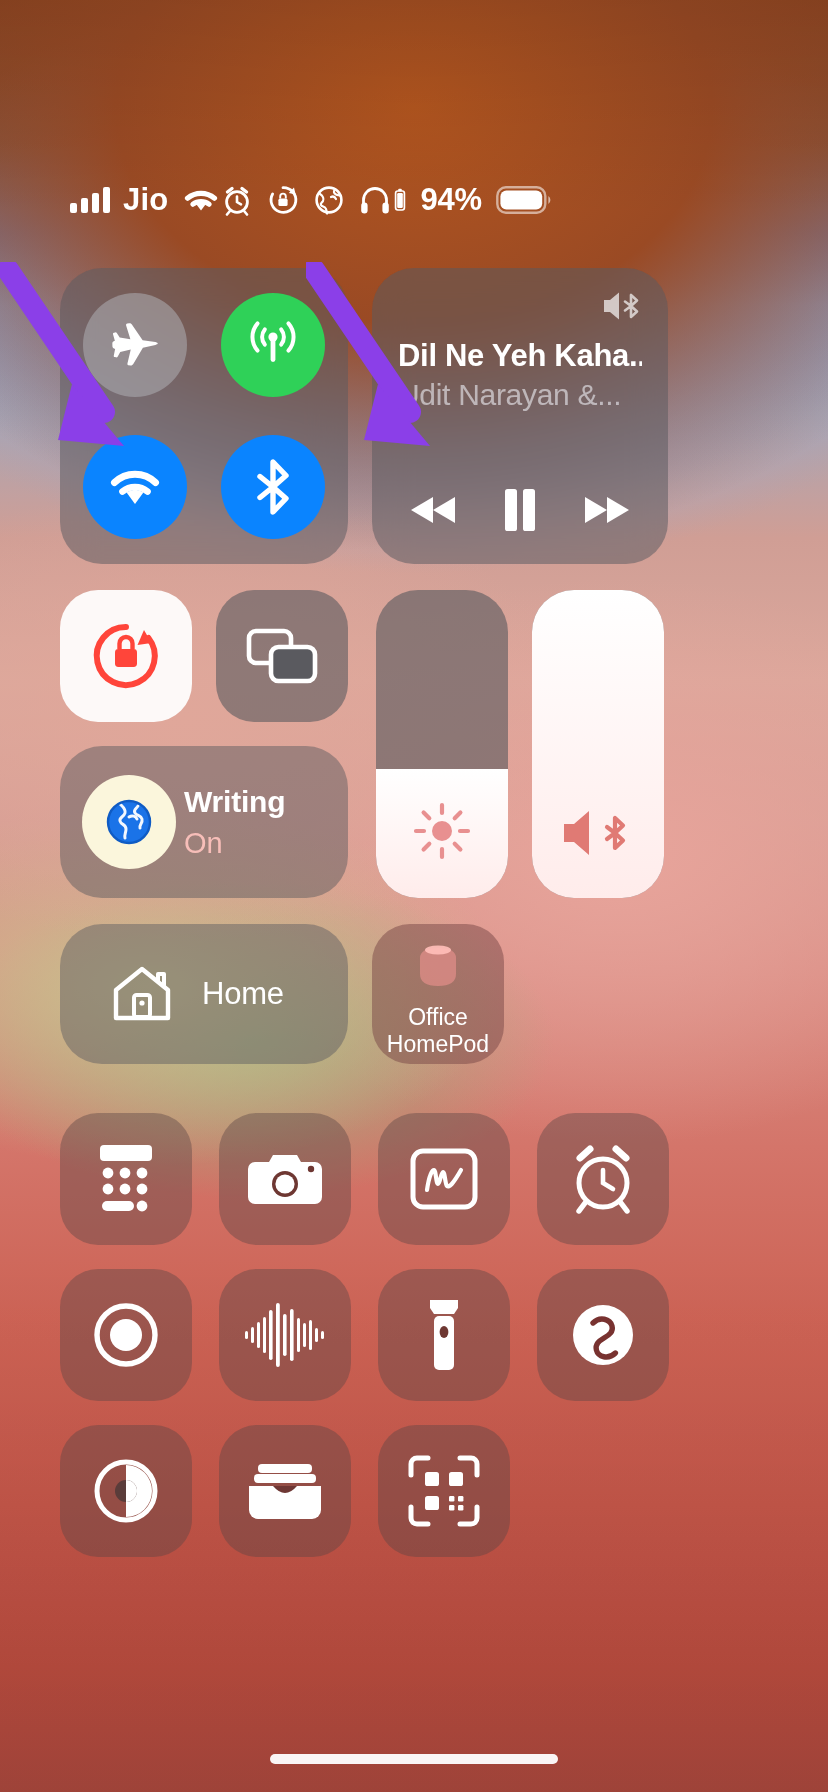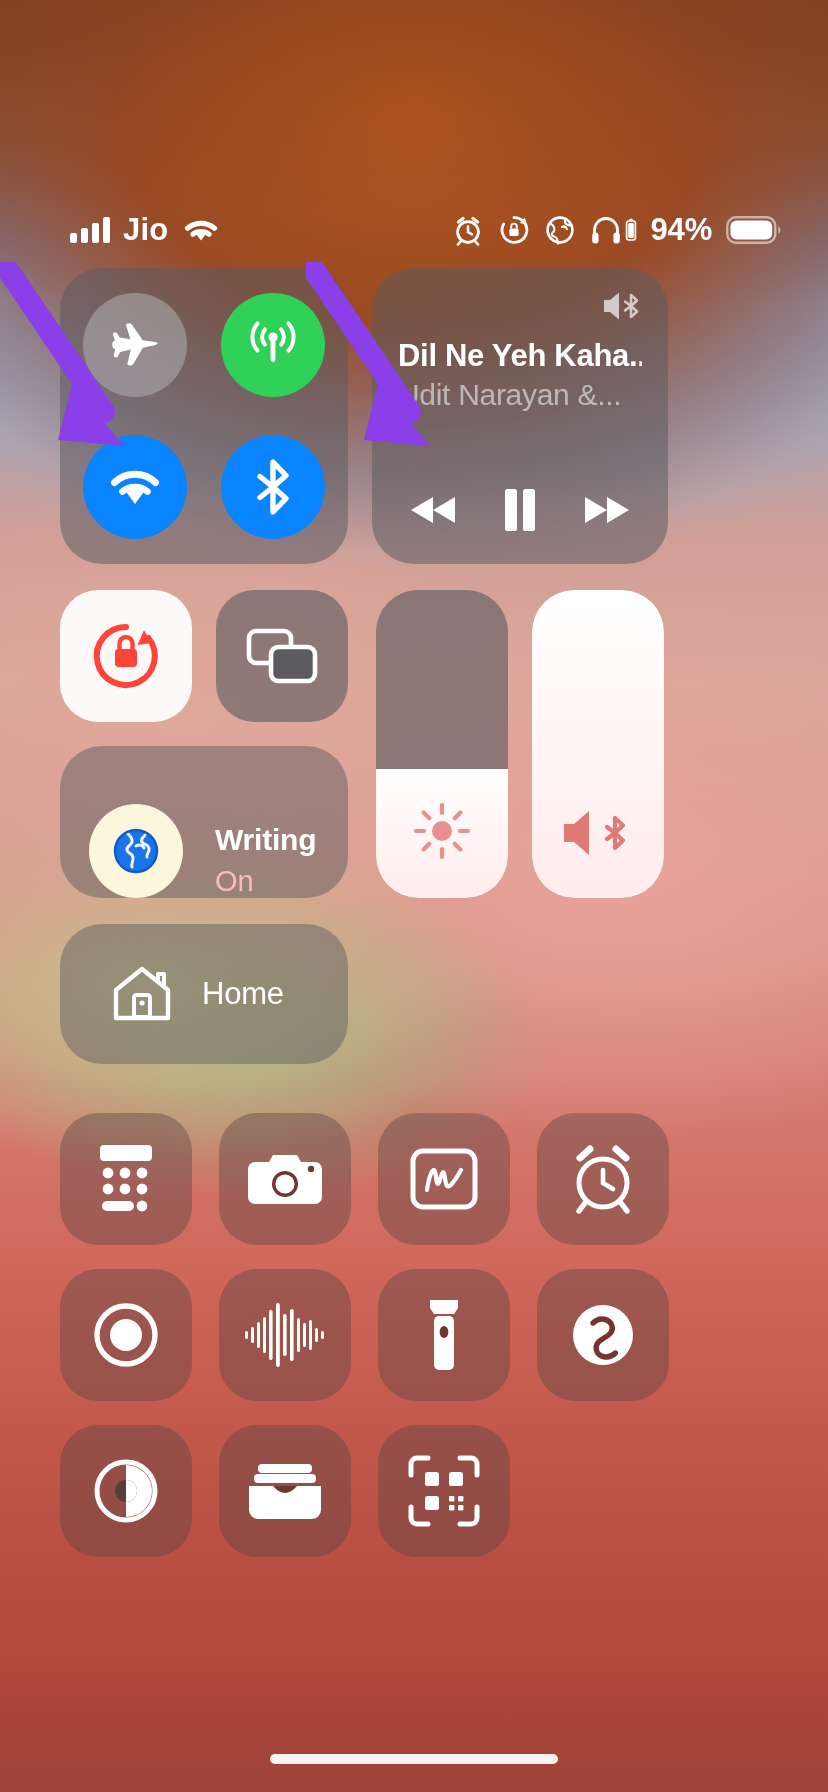--- a/index.html
+++ b/index.html
@@ -38,24 +38,23 @@
         #a8473c 100%);
   }
   #wallpaper-tint {
     position:absolute; inset:0;
     background:linear-gradient(180deg, rgba(0,0,0,.10) 0%, rgba(0,0,0,0) 12%, rgba(0,0,0,0) 70%, rgba(0,0,0,.06) 100%);
   }
 
   
   #status-bar {
     position:absolute; top:0; left:0; right:0; height:240px;
-    display:flex; align-items:flex-end; justify-content:space-between;
+    display:flex; align-items:flex-end; justify-content:flex-start;
     padding:0 46px 22px 70px;
     color:#fff;
-    margin-top:30px;
   }
   .sb-left, .sb-right { display:flex; align-items:center; }
   .sb-left { gap:13px; }
   .sb-right { gap:14px; }
   .carrier { font-size:31px; font-weight:600; letter-spacing:.2px; }
   .pct { font-size:31px; font-weight:600; letter-spacing:-.2px; }
   .bars { display:flex; align-items:flex-end; gap:4px; height:26px; }
   .bars i { display:block; width:7px; background:#fff; border-radius:2px; }
   .bars i:nth-child(1){height:10px}
   .bars i:nth-child(2){height:15px}
@@ -116,22 +115,22 @@
   .sq-tile {
     width:132px; height:132px; border-radius:38px;
     display:flex; align-items:center; justify-content:center;
   }
   .sq-tile.dark { background:rgba(90,90,95,.60); }
   .sq-tile.active-white { background:rgba(255,255,255,.93); }
 
   .focus-tile {
     width:288px; height:152px; border-radius:42px;
     background:rgba(90,90,95,.48);
-    display:flex; align-items:flex-end; gap:32px;
-    padding-left:29px;
+    display:flex; align-items:center; gap:8px;
+    padding-left:22px;
   }
   .focus-bubble {
     width:94px; height:94px; border-radius:50%;
     background:#fbf6dc;
     display:flex; align-items:center; justify-content:center; flex:0 0 auto;
   }
   .focus-labels { display:flex; flex-direction:column; }
   .focus-name { color:#fff; font-size:30px; font-weight:600; letter-spacing:-.2px; }
   .focus-state { color:rgba(255,195,190,.92); font-size:29px; font-weight:400; margin-top:8px; }
 
@@ -389,20 +388,29 @@
 
   <div class="row-c">
     <div class="home-tile">
       <svg width="68" height="62" viewBox="0 0 68 62">
         <path d="M34 6 L8 27 v28 h52 V27 Z" stroke="#fff" stroke-width="4.4" fill="none" stroke-linejoin="round"></path>
         <rect x="26" y="32" width="16" height="22" rx="2.6" stroke="#fff" stroke-width="4" fill="none"></rect>
         <circle cx="34" cy="40" r="2.6" fill="#fff"></circle>
         <path d="M50 18 v-7 h6 v12" stroke="#fff" stroke-width="4" fill="none" stroke-linejoin="round"></path>
       </svg>
       <div class="home-label">Home</div>
+    </div>
+    <div class="homepod-tile">
+      <svg width="56" height="58" viewBox="0 0 56 58">
+        <path d="M10 22 q0 -10 18 -10 q18 0 18 10 v16 q0 12 -18 12 q-18 0 -18 -12 Z" fill="rgba(220,140,135,.78)"></path>
+        <ellipse cx="28" cy="14" rx="13" ry="4.6" fill="rgba(255,190,185,.92)"></ellipse>
+      </svg>
+      <div class="homepod-label">
+        <span>Office</span><br><span>HomePod</span>
+      </div>
     </div>
   </div>
 </div>
 
 <div id="app-grid">
   <div class="app-tile">
     <svg width="64" height="76" viewBox="0 0 64 76">
       <rect x="6" y="4" width="52" height="16" rx="4" fill="#fff"></rect>
       <g fill="#fff">
         <circle cx="14" cy="32" r="5.4"></circle>

